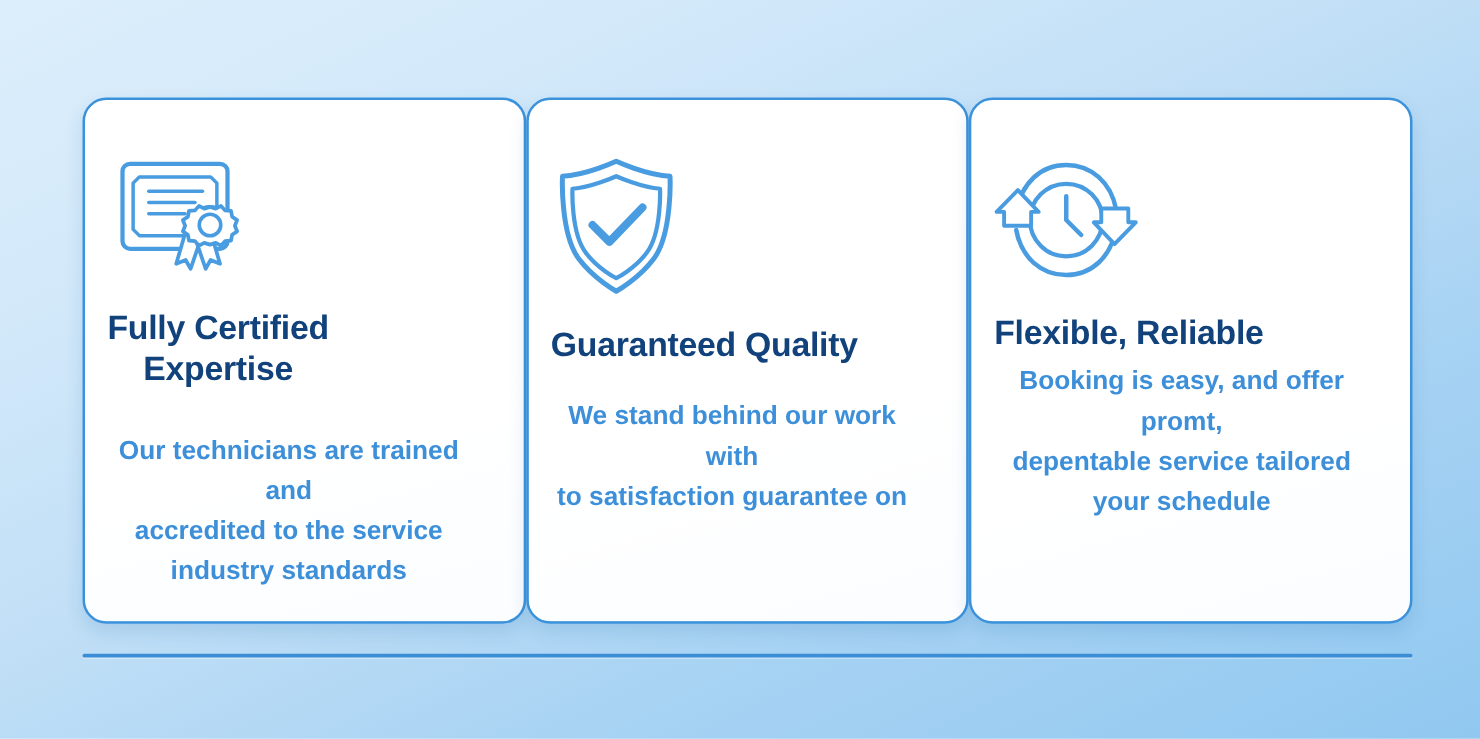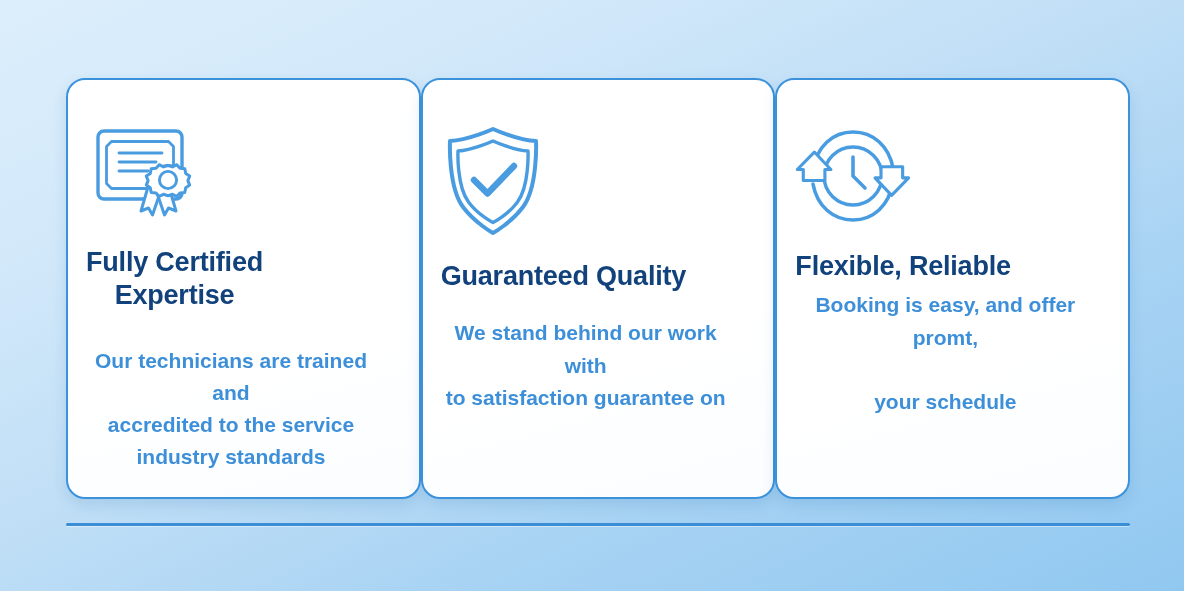--- a/index.html
+++ b/index.html
@@ -170,21 +170,21 @@
           <path d="M6 62 L6 50 L-0.5 50 L18 31 L36 50 L29.5 50 L29.5 62 Z" stroke-width="3.4" fill="#ffffff" transform="translate(0,-6) scale(0.92) translate(3,6)"></path>
 
           <path d="M110 42 L110 54 L116.5 54 L98 73 L80 54 L86.5 54 L86.5 42 Z" stroke-width="3.4" fill="#ffffff" transform="translate(0,6) scale(0.92) translate(7,-2)"></path>
         </svg>
       </div>
       <div class="card-title">
         <span>Flexible, Reliable</span><br>
       </div>
       <div class="card-body">
         <span>Booking is easy, and offer promt,</span><br>
-        <br>
+        <span>depentable service tailored</span><br>
         <span>your schedule</span>
       </div>
     </div>
 
   </div>
 
   <div class="divider"></div>
 
 </div>
 

